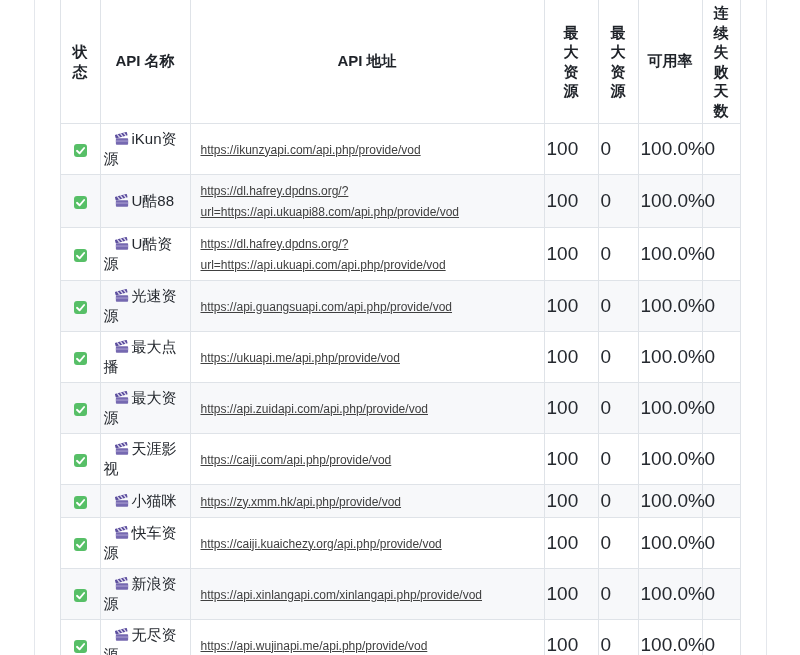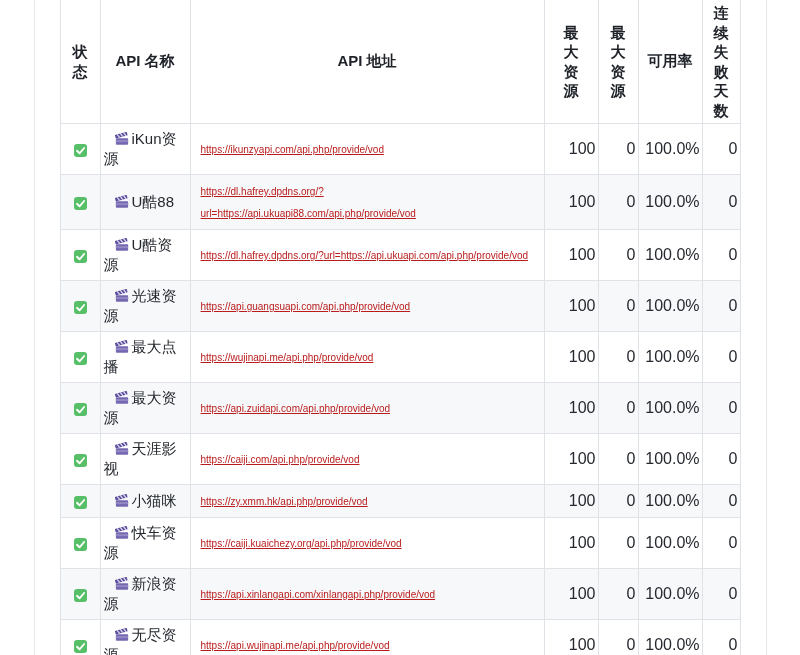--- a/index.html
+++ b/index.html
@@ -27,24 +27,24 @@
   .checkbox{
     display:inline-block;width:13px;height:13px;background:#57bf67;
     border-radius:3px;line-height:0;vertical-align:middle;
   }
   .checkbox svg{width:13px;height:13px;display:block;}
   .c-name{padding:5px 3px;text-indent:11px;line-height:20px;color:#25292f;margin-left:8px;}
   .film-icon{display:inline-block;width:14px;height:14px;vertical-align:-2px;margin-right:3px;line-height:0;}
   .film-icon svg{width:14px;height:14px;display:block;}
   .c-url{padding:5px 10px;line-height:20px;}
   .c-url a{
-    color:#b91c1c;text-decoration:underline;font-size:10px;
+    color:#404040;text-decoration:underline;font-size:12px;
     overflow-wrap:break-word;word-break:normal;
   }
-  .c-num{text-align:right;font-size:16px;color:#25292f;padding:5px 2px;}
+  .c-num{text-align:left;font-size:19px;color:#25292f;padding:5px 2px;}
 </style>
 </head>
 <body>
 
 <div class="container">
   <table>
     <colgroup>
       <col style="width:40px">
         <col style="width:90px">
         <col style="width:354px">
@@ -142,21 +142,21 @@
                 <path d="M3.2 7.3 L6 10 L10.9 4.3" stroke="#ffffff" stroke-width="2" fill="none" stroke-linecap="round" stroke-linejoin="round"></path>
               </svg></span></td>
           <td class="c-name"><span class="film-icon"><svg viewBox="0 0 16 16" xmlns="http://www.w3.org/2000/svg">
                 <rect x="1" y="7" width="14" height="7.5" rx="1" fill="#7568b0"></rect>
                 <rect x="1" y="9.3" width="14" height="2.2" fill="#9488c4"></rect>
                 <g transform="rotate(-14 2 7)">
                   <rect x="0.8" y="2.8" width="14" height="4.2" rx="0.8" fill="#5d4f9e"></rect>
                   <path d="M3.4 2.8 L5.4 7 M7.2 2.8 L9.2 7 M11 2.8 L13 7" stroke="#e8e4f5" stroke-width="1.3"></path>
                 </g>
               </svg></span><span>最大点播</span></td>
-          <td class="c-url"><a href="#" class="url">https://wujinapi.me/api.php/provide/vod</a></td>
+          <td class="c-url"><a href="#" class="url">https://ukuapi.me/api.php/provide/vod</a></td>
           <td class="c-num">100</td>
           <td class="c-num">0</td>
           <td class="c-num">100.0%</td>
           <td class="c-num">0</td>
         </tr>
         <tr>
           <td class="c-status"><span class="checkbox"><svg viewBox="0 0 14 14" xmlns="http://www.w3.org/2000/svg">
                 <path d="M3.2 7.3 L6 10 L10.9 4.3" stroke="#ffffff" stroke-width="2" fill="none" stroke-linecap="round" stroke-linejoin="round"></path>
               </svg></span></td>
           <td class="c-name"><span class="film-icon"><svg viewBox="0 0 16 16" xmlns="http://www.w3.org/2000/svg">

